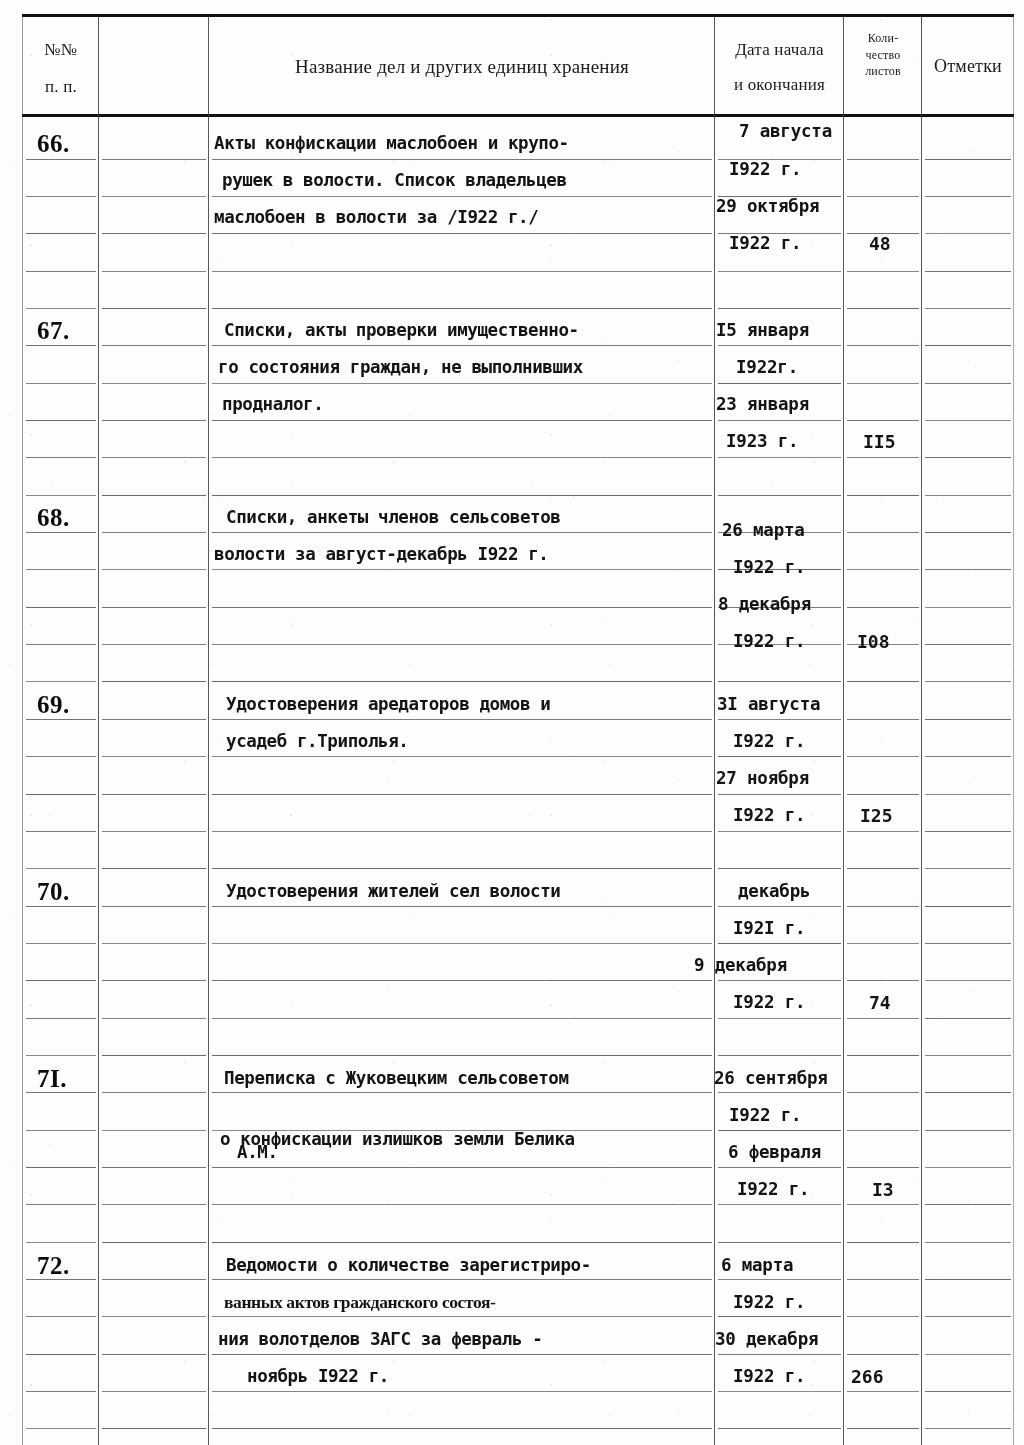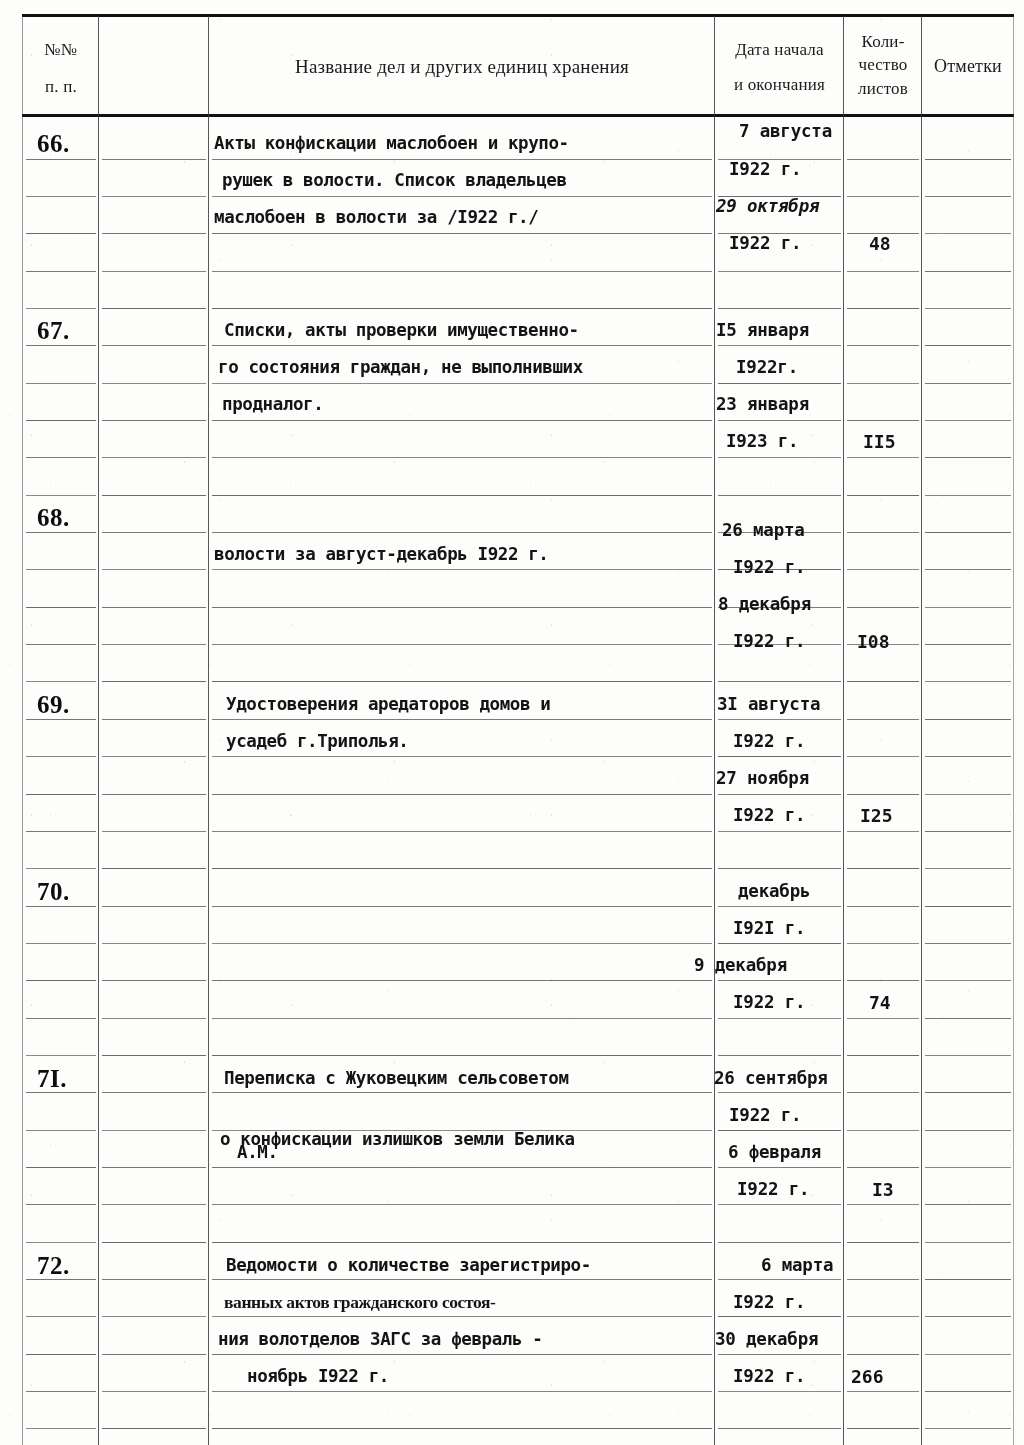--- a/index.html
+++ b/index.html
@@ -123,21 +123,21 @@
 
   <div class="hcell" style="left:210px; top:54px; width:504px; font-size:19px;">
     <span class="ln">Название дел и других единиц  хранения</span>
   </div>
 
   <div class="hcell" style="left:716px; top:38px; width:127px; font-size:17px;">
     <span class="ln">Дата начала</span>
     <span class="ln" style="margin-top:12px;">и  окончания</span>
   </div>
 
-  <div class="hcell" style="left:845px; top:30px; width:76px; font-size:17px;">
+  <div class="hcell" style="left:845px; top:30px; width:76px; font-size:12px;">
     <span class="ln">Коли-</span>
     <span class="ln">чество</span>
     <span class="ln">листов</span>
   </div>
 
   <div class="hcell" style="left:923px; top:54px; width:90px; font-size:18px;">
     <span class="ln">Отметки</span>
   </div>
 
   <div id="rules">
@@ -352,52 +352,54 @@
       <div class="rule seg-b" style="left:847px;top:1428.4px;width:72px;opacity:0.82;"></div>
       <div class="rule seg-b" style="left:925px;top:1428.4px;width:86px;opacity:0.68;"></div>
     </div>
 
   <div class="ord" style="left:37px;  top:130px;">66.</div>
   <div class="tw" style="left:214px; top:133px;">Акты конфискации маслобоен и крупо-</div>
   <div class="tw" style="left:222px; top:170px;">рушек в волости. Список владельцев</div>
   <div class="tw" style="left:214px; top:207px;">маслобоен в волости за /I922 г./</div>
   <div class="tw dates" style="left:716px; top:121px;margin-left:23px;">7 августа</div>
   <div class="tw dates" style="left:729px; top:159px;">I922 г.</div>
-  <div class="tw dates" style="left:716px; top:196px;font-style:italic;">29 октября</div>
+  <div class="tw dates" style="left:716px; top:196px;">29 октября</div>
   <div class="tw dates" style="left:729px; top:233px;">I922 г.</div>
   <div class="tw sheets" style="left:869px; top:233px;">48</div>
 
   <div class="ord" style="left:37px;  top:317px;">67.</div>
   <div class="tw" style="left:224px; top:320px;">Списки, акты проверки имущественно-</div>
   <div class="tw" style="left:218px; top:357px;">го состояния граждан, не выполнивших</div>
   <div class="tw" style="left:222px; top:394px;">продналог.</div>
   <div class="tw dates" style="left:716px; top:320px;">I5 января</div>
   <div class="tw dates" style="left:736px; top:357px;">I922г.</div>
   <div class="tw dates" style="left:716px; top:394px;">23 января</div>
   <div class="tw dates" style="left:726px; top:431px;">I923 г.</div>
   <div class="tw sheets" style="left:863px; top:431px;">II5</div>
 
   <div class="ord" style="left:37px;  top:504px;">68.</div>
+  <div class="tw" style="left:226px; top:507px;">Списки, анкеты членов сельсоветов</div>
   <div class="tw" style="left:214px; top:544px;">волости за август-декабрь I922 г.</div>
   <div class="tw dates" style="left:722px; top:520px;">26 марта</div>
   <div class="tw dates" style="left:733px; top:557px;">I922 г.</div>
   <div class="tw dates" style="left:718px; top:594px;">8 декабря</div>
   <div class="tw dates" style="left:733px; top:631px;">I922 г.</div>
   <div class="tw sheets" style="left:857px; top:631px;">I08</div>
 
   <div class="ord" style="left:37px;  top:691px;">69.</div>
   <div class="tw" style="left:226px; top:694px;">Удостоверения аредаторов домов и</div>
   <div class="tw" style="left:226px; top:731px;">усадеб г.Триполья.</div>
   <div class="tw dates" style="left:717px; top:694px;">3I августа</div>
   <div class="tw dates" style="left:733px; top:731px;">I922 г.</div>
   <div class="tw dates" style="left:716px; top:768px;">27 ноября</div>
   <div class="tw dates" style="left:733px; top:805px;">I922 г.</div>
   <div class="tw sheets" style="left:860px; top:805px;">I25</div>
 
   <div class="ord" style="left:37px;  top:878px;">70.</div>
+  <div class="tw" style="left:226px; top:881px;">Удостоверения жителей сел волости</div>
   <div class="tw dates" style="left:738px; top:881px;">декабрь</div>
   <div class="tw dates" style="left:733px; top:918px;">I92I г.</div>
   <div class="tw dates" style="left:694px; top:955px;">9 декабря</div>
   <div class="tw dates" style="left:733px; top:992px;">I922 г.</div>
   <div class="tw sheets" style="left:869px; top:992px;">74</div>
 
   <div class="ord" style="left:37px;  top:1065px;">7I.</div>
   <div class="tw" style="left:224px; top:1068px;">Переписка с Жуковецким сельсоветом</div>
   <div class="tw" style="left:220px; top:1105px;margin-top:24px;">о конфискации излишков земли Белика</div>
   <div class="tw" style="left:237px; top:1142px;">А.М.</div>
@@ -405,20 +407,20 @@
   <div class="tw dates" style="left:729px; top:1105px;">I922 г.</div>
   <div class="tw dates" style="left:728px; top:1142px;">6 февраля</div>
   <div class="tw dates" style="left:737px; top:1179px;">I922 г.</div>
   <div class="tw sheets" style="left:872px; top:1179px;">I3</div>
 
   <div class="ord" style="left:37px;  top:1252px;">72.</div>
   <div class="tw" style="left:226px; top:1255px;">Ведомости о количестве зарегистриро-</div>
   <div class="tw" style="left:224px; top:1292px;font-family:Liberation Serif, serif;">ванных актов гражданского состоя-</div>
   <div class="tw" style="left:218px; top:1329px;">ния волотделов ЗАГС за февраль -</div>
   <div class="tw" style="left:247px; top:1366px;">ноябрь I922 г.</div>
-  <div class="tw dates" style="left:721px; top:1255px;margin-left:40px;">6 марта</div>
+  <div class="tw dates" style="left:721px; top:1255px;">6 марта</div>
   <div class="tw dates" style="left:733px; top:1292px;">I922 г.</div>
   <div class="tw dates" style="left:715px; top:1329px;">30 декабря</div>
   <div class="tw dates" style="left:733px; top:1366px;">I922 г.</div>
   <div class="tw sheets" style="left:851px; top:1366px;">266</div>
 
   <div id="grain"></div>
 </div>
 
 </body></html>

